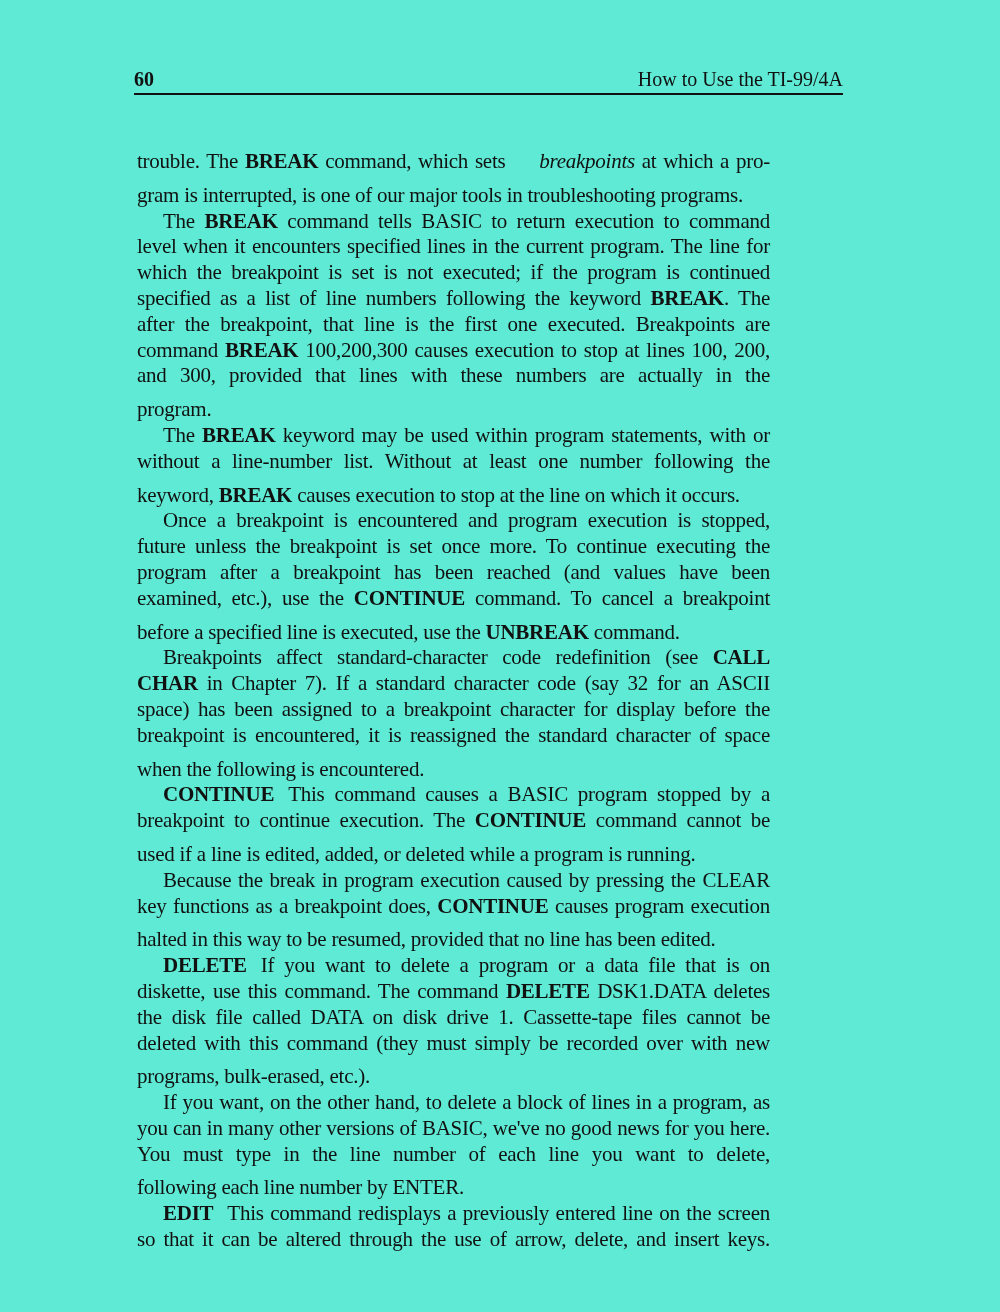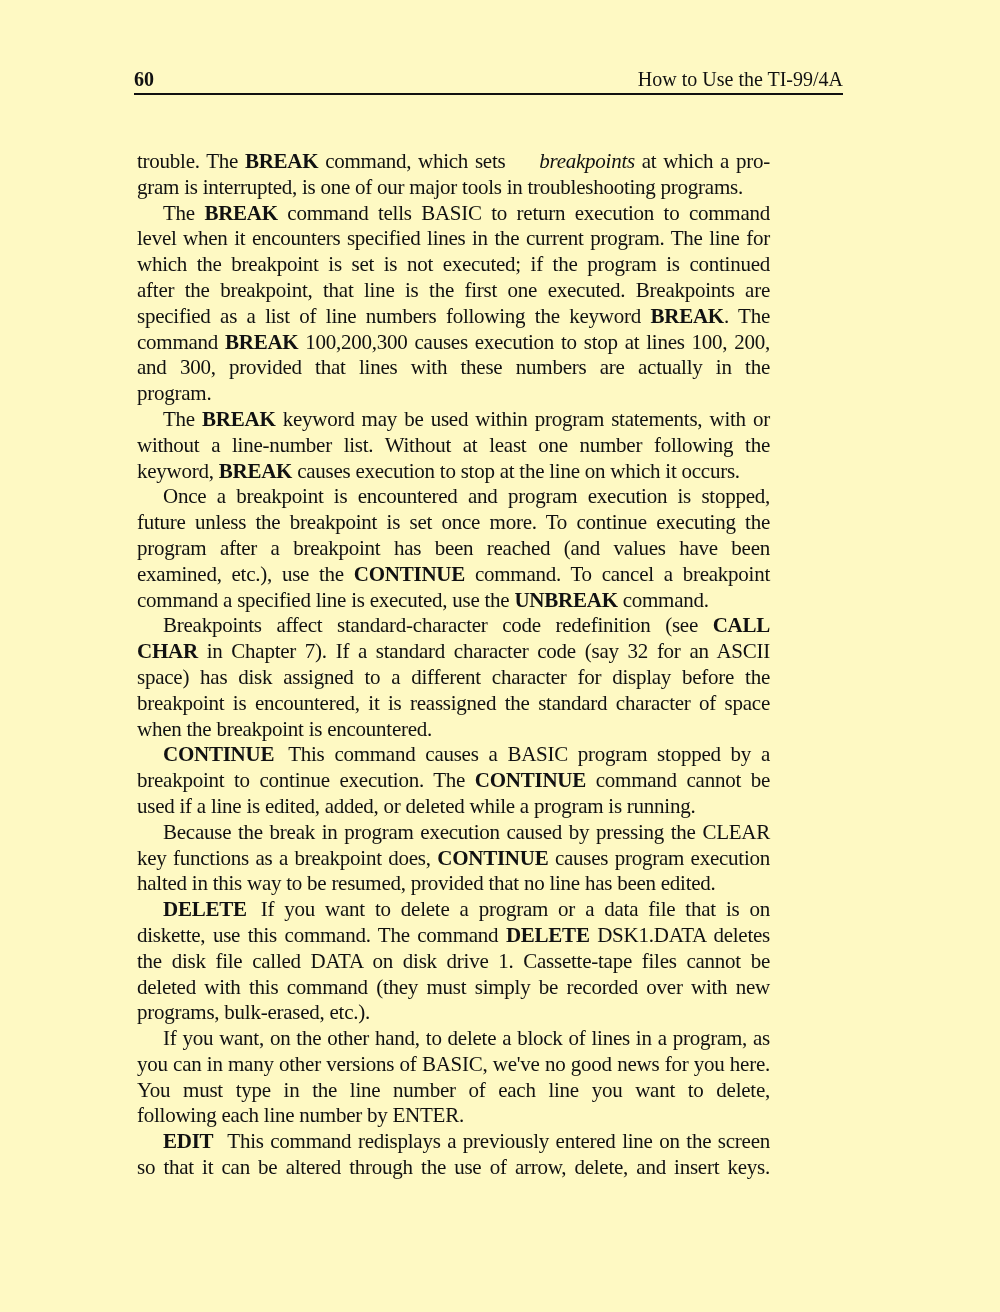--- a/index.html
+++ b/index.html
@@ -1,62 +1,62 @@
 <!DOCTYPE html>
 <html><head>
 <meta charset="utf-8">
 <style>
   html, body { margin:0; padding:0; background:#ffffff; }
   body { width:1000px; height:1312px; position:relative; overflow:hidden; }
-  .page { position:absolute; left:0; top:0; width:1000px; height:1312px; background:#fef9c3; color:#111; font-family:"Liberation Serif","DejaVu Serif",serif; }
+  .page { position:absolute; left:0; top:0; width:1000px; height:1312px; background:#5eead4; color:#111; font-family:"Liberation Serif","DejaVu Serif",serif; }
   .header { position:absolute; left:134px; top:64px; width:709px; height:30px; }
   .page-num { position:absolute; left:0; top:4px; font-size:20px; font-weight:bold; }
   .running-title { position:absolute; right:0; top:4px; font-size:20px; }
   .rule { position:absolute; left:134px; top:93px; width:709px; height:2px; background:#111; }
   .body { position:absolute; left:137px; top:149px; width:633px; }
   .line { height:25.8px; line-height:25.8px; font-size:21px; white-space:nowrap; text-align:justify; text-align-last:justify; letter-spacing:-0.25px; }
-  .line.last { text-align-last:left; }
+  .line.last { text-align-last:left;margin-top:8px; }
   .line.indent { padding-left:26px; }
   .line b { font-weight:bold; }
   .line i { font-style:italic;margin-left:27px; }
   .gap { display:inline-block; width:14px; }
 </style>
 </head>
 <body>
 
 <div class="page">
   <div class="header">
     <span class="page-num">60</span>
     <span class="running-title">How to Use the TI-99/4A</span>
   </div>
   <div class="rule"></div>
   <div class="body" id="body-text">
       <div class="line"><span>trouble. The </span><b>BREAK</b><span> command, which sets </span><i>breakpoints</i><span> at which a pro-</span></div>
       <div class="line last"><span>gram is interrupted, is one of our major tools in troubleshooting programs.</span></div>
       <div class="line indent"><span>The </span><b>BREAK</b><span> command tells BASIC to return execution to command</span></div>
       <div class="line"><span>level when it encounters specified lines in the current program. The line for</span></div>
       <div class="line"><span>which the breakpoint is set is not executed; if the program is continued</span></div>
+      <div class="line"><span>specified as a list of line numbers following the keyword </span><b>BREAK</b><span>. The</span></div>
       <div class="line"><span>after the breakpoint, that line is the first one executed. Breakpoints are</span></div>
-      <div class="line"><span>specified as a list of line numbers following the keyword </span><b>BREAK</b><span>. The</span></div>
       <div class="line"><span>command </span><b>BREAK</b><span> 100,200,300 causes execution to stop at lines 100, 200,</span></div>
       <div class="line"><span>and 300, provided that lines with these numbers are actually in the</span></div>
       <div class="line last"><span>program.</span></div>
       <div class="line indent"><span>The </span><b>BREAK</b><span> keyword may be used within program statements, with or</span></div>
       <div class="line"><span>without a line-number list. Without at least one number following the</span></div>
       <div class="line last"><span>keyword, </span><b>BREAK</b><span> causes execution to stop at the line on which it occurs.</span></div>
       <div class="line indent"><span>Once a breakpoint is encountered and program execution is stopped,</span></div>
       <div class="line"><span>future unless the breakpoint is set once more. To continue executing the</span></div>
       <div class="line"><span>program after a breakpoint has been reached (and values have been</span></div>
       <div class="line"><span>examined, etc.), use the </span><b>CONTINUE</b><span> command. To cancel a breakpoint</span></div>
-      <div class="line last"><span>command a specified line is executed, use the </span><b>UNBREAK</b><span> command.</span></div>
+      <div class="line last"><span>before a specified line is executed, use the </span><b>UNBREAK</b><span> command.</span></div>
       <div class="line indent"><span>Breakpoints affect standard-character code redefinition (see </span><b>CALL</b></div>
       <div class="line"><b>CHAR</b><span> in Chapter 7). If a standard character code (say 32 for an ASCII</span></div>
-      <div class="line"><span>space) has disk assigned to a different character for display before the</span></div>
+      <div class="line"><span>space) has been assigned to a breakpoint character for display before the</span></div>
       <div class="line"><span>breakpoint is encountered, it is reassigned the standard character of space</span></div>
-      <div class="line last"><span>when the breakpoint is encountered.</span></div>
+      <div class="line last"><span>when the following is encountered.</span></div>
       <div class="line indent"><b>CONTINUE</b><span class="gap"></span><span>This command causes a BASIC program stopped by a</span></div>
       <div class="line"><span>breakpoint to continue execution. The </span><b>CONTINUE</b><span> command cannot be</span></div>
       <div class="line last"><span>used if a line is edited, added, or deleted while a program is running.</span></div>
       <div class="line indent"><span>Because the break in program execution caused by pressing the CLEAR</span></div>
       <div class="line"><span>key functions as a breakpoint does, </span><b>CONTINUE</b><span> causes program execution</span></div>
       <div class="line last"><span>halted in this way to be resumed, provided that no line has been edited.</span></div>
       <div class="line indent"><b>DELETE</b><span class="gap"></span><span>If you want to delete a program or a data file that is on</span></div>
       <div class="line"><span>diskette, use this command. The command </span><b>DELETE</b><span> DSK1.DATA deletes</span></div>
       <div class="line"><span>the disk file called DATA on disk drive 1. Cassette-tape files cannot be</span></div>
       <div class="line"><span>deleted with this command (they must simply be recorded over with new</span></div>

